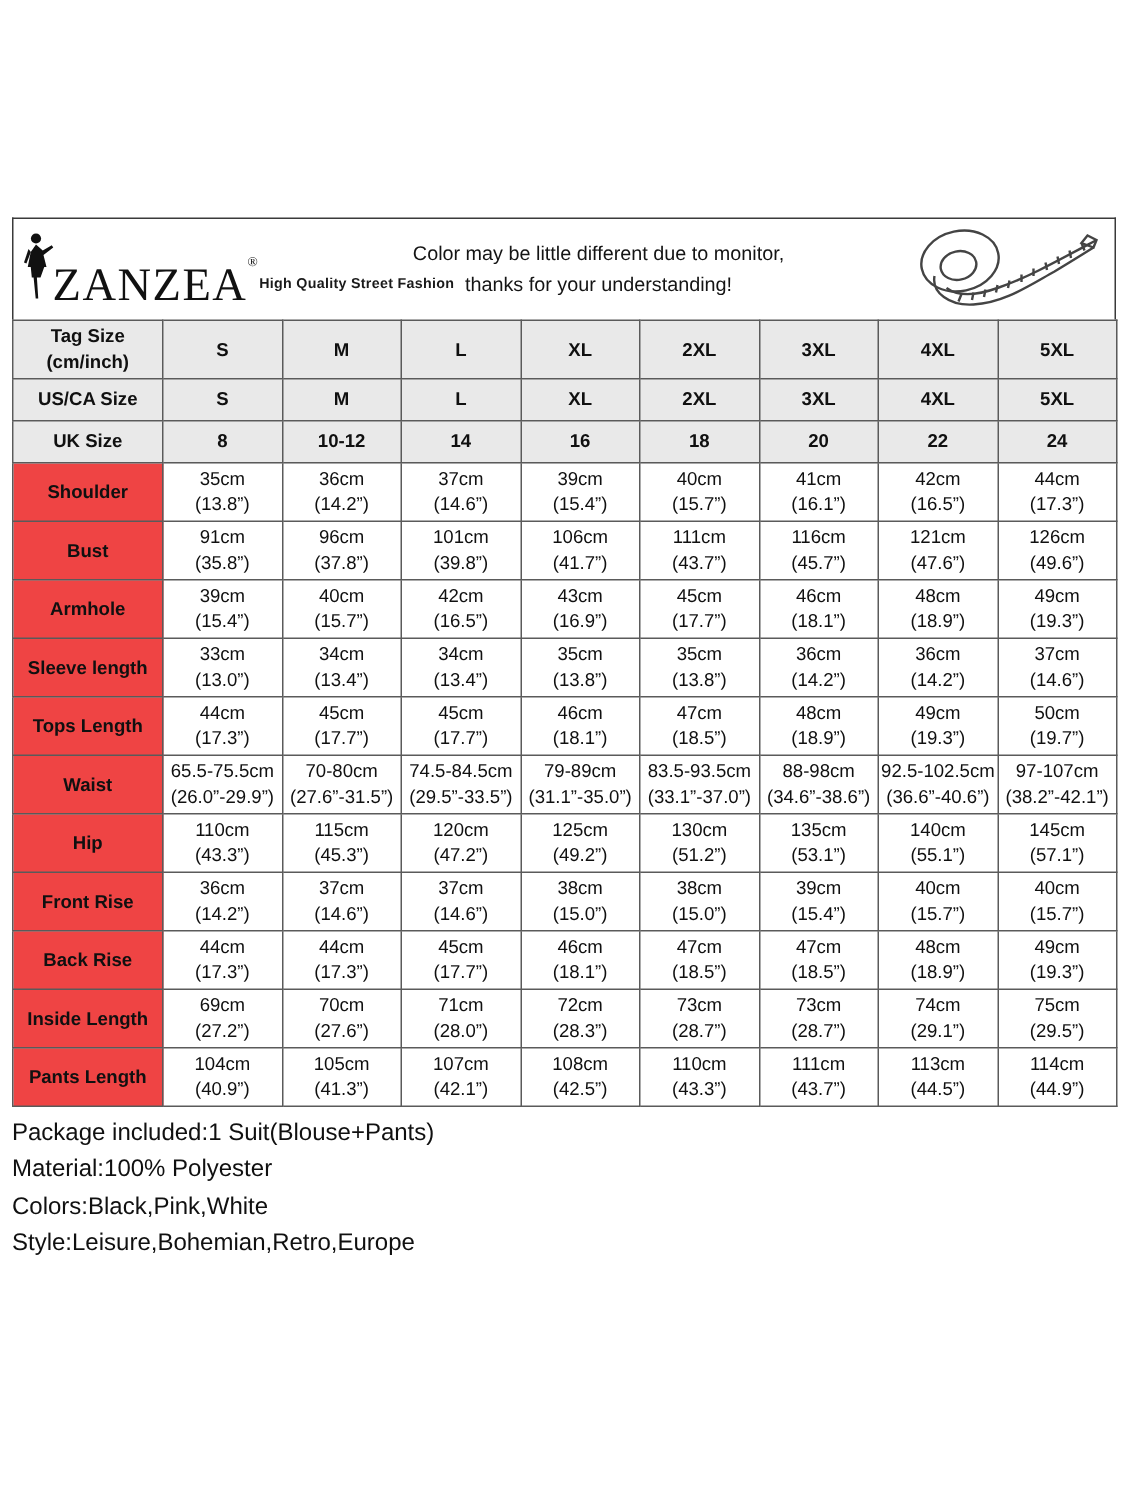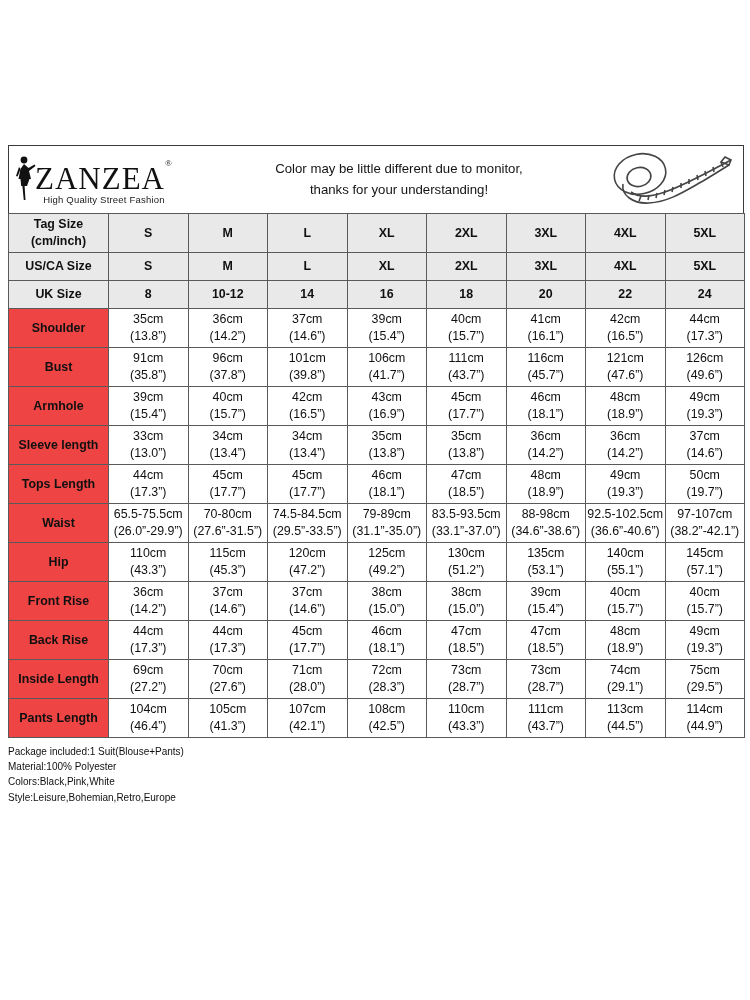--- a/index.html
+++ b/index.html
@@ -37,21 +37,21 @@
     width: 186px;
     flex: 0 0 186px;
     display: flex;
     align-items: flex-end;
     padding-left: 6px;
     box-sizing: border-box;
   }
   .brand-figure { flex: 0 0 22px; }
   .brand-text {
     display: flex;
-    flex-direction: column;
+    flex-direction: row;
     align-items: center;
     line-height: 1;
     margin-left: -2px;
     justify-content: space-between;
   }
   .brand-word {
     font-family: "Liberation Serif", serif;
     font-size: 31px;
     letter-spacing: 1px;
     font-weight: 400;
@@ -64,21 +64,21 @@
     vertical-align: super;
     position: relative;
     top: -12px;
   }
   .brand-tag {
     font-size: 9.5px;
     letter-spacing: 0.2px;
     color: #1a1a1a;
     margin-top: 1px;
     white-space: nowrap;
-    font-weight: 400;
+    font-weight: 700;
   }
 
   .notice {
     flex: 1 1 auto;
     text-align: center;
     font-size: 13.2px;
     line-height: 1.55;
     color: #141414;
     padding: 0 6px;
   }
@@ -576,21 +576,21 @@
         <td class="twoline">
             <span class="cm">75cm</span>
             <span class="inch">(29.5”)</span>
           </td>
       </tr>
 
       <tr class="meas">
         <td class="rowlabel">Pants Length</td>
         <td class="twoline">
             <span class="cm">104cm</span>
-            <span class="inch">(46.4”)</span>
+            <span class="inch">(40.9”)</span>
           </td>
         <td class="twoline">
             <span class="cm">105cm</span>
             <span class="inch">(41.3”)</span>
           </td>
         <td class="twoline">
             <span class="cm">107cm</span>
             <span class="inch">(42.1”)</span>
           </td>
         <td class="twoline">
@@ -611,20 +611,20 @@
           </td>
         <td class="twoline">
             <span class="cm">114cm</span>
             <span class="inch">(44.9”)</span>
           </td>
       </tr>
 
     </tbody>
   </table>
 
-  <div style="padding-top:6px;font-size:10px;line-height:1.52;color:#101010;">
+  <div style="padding-top:6px;font-size:16px;line-height:1.52;color:#101010;">
     <div>Package included:1 Suit(Blouse+Pants)</div>
     <div>Material:100% Polyester</div>
     <div>Colors:Black,Pink,White</div>
     <div>Style:Leisure,Bohemian,Retro,Europe</div>
   </div>
 
 </div>
 
 </body></html>

